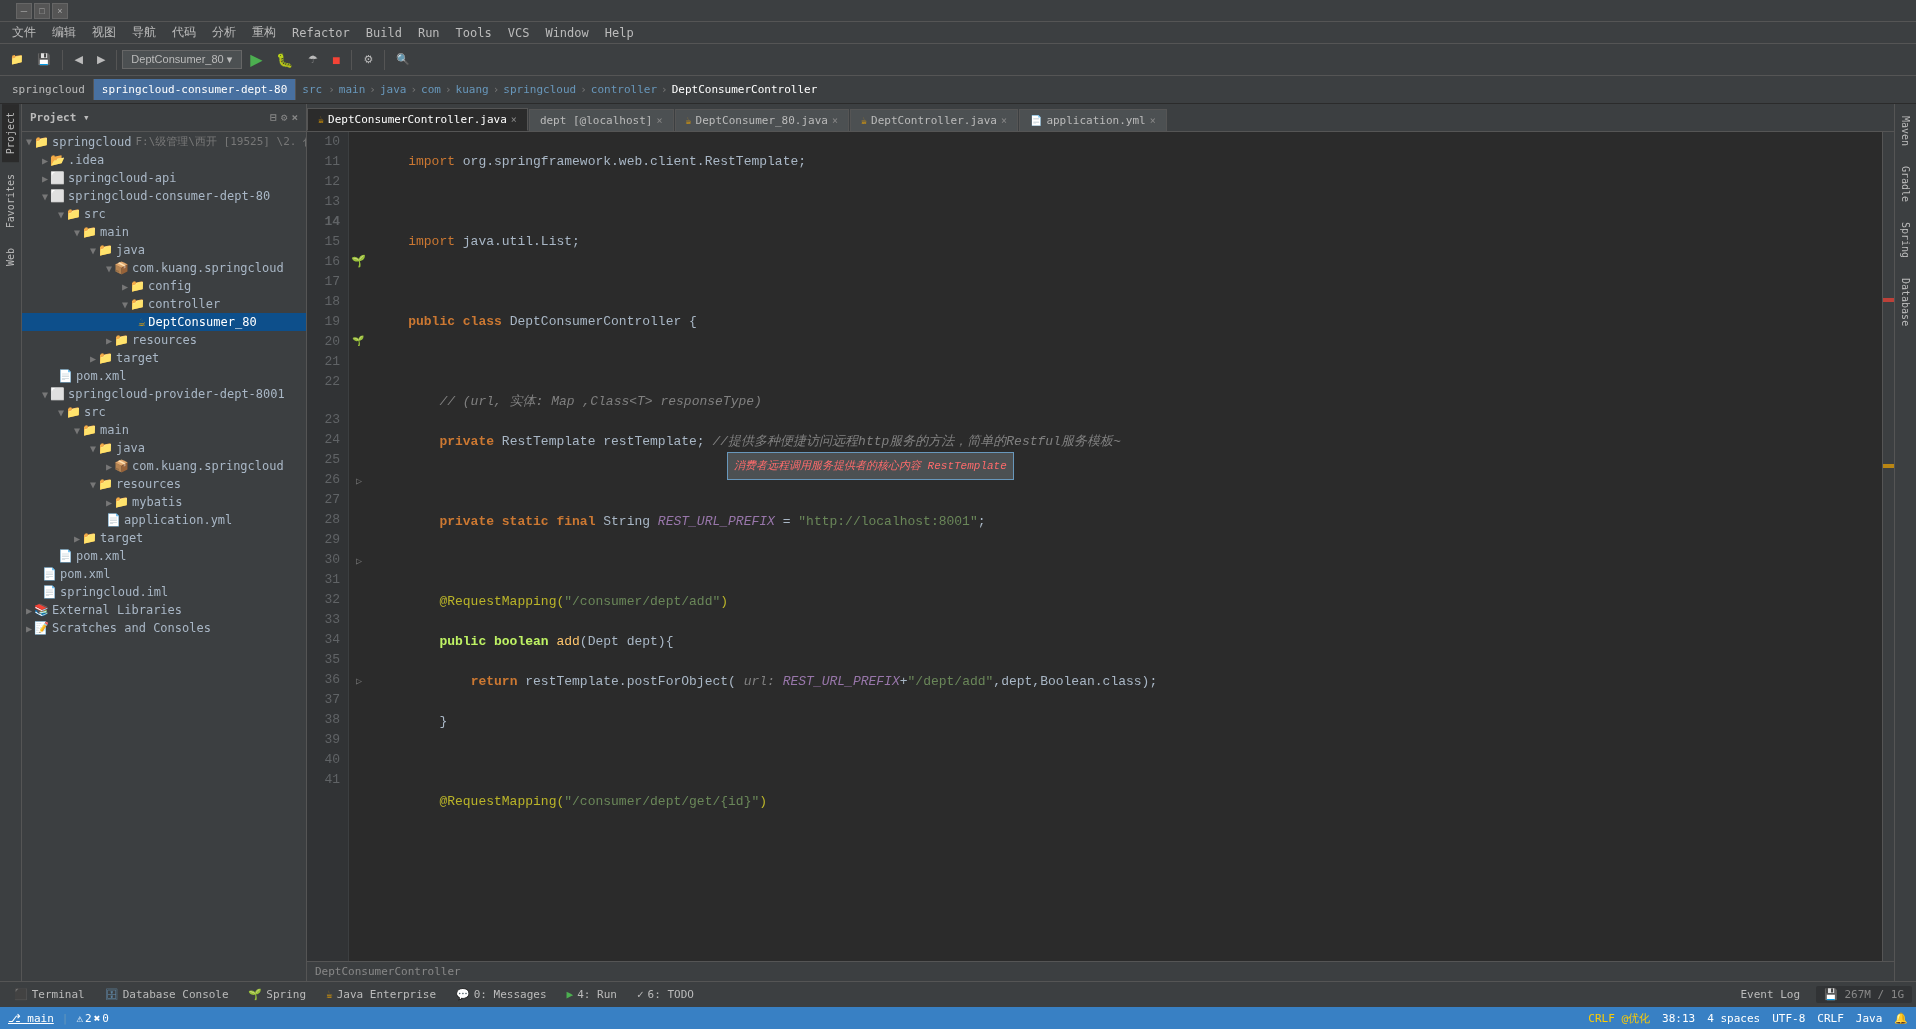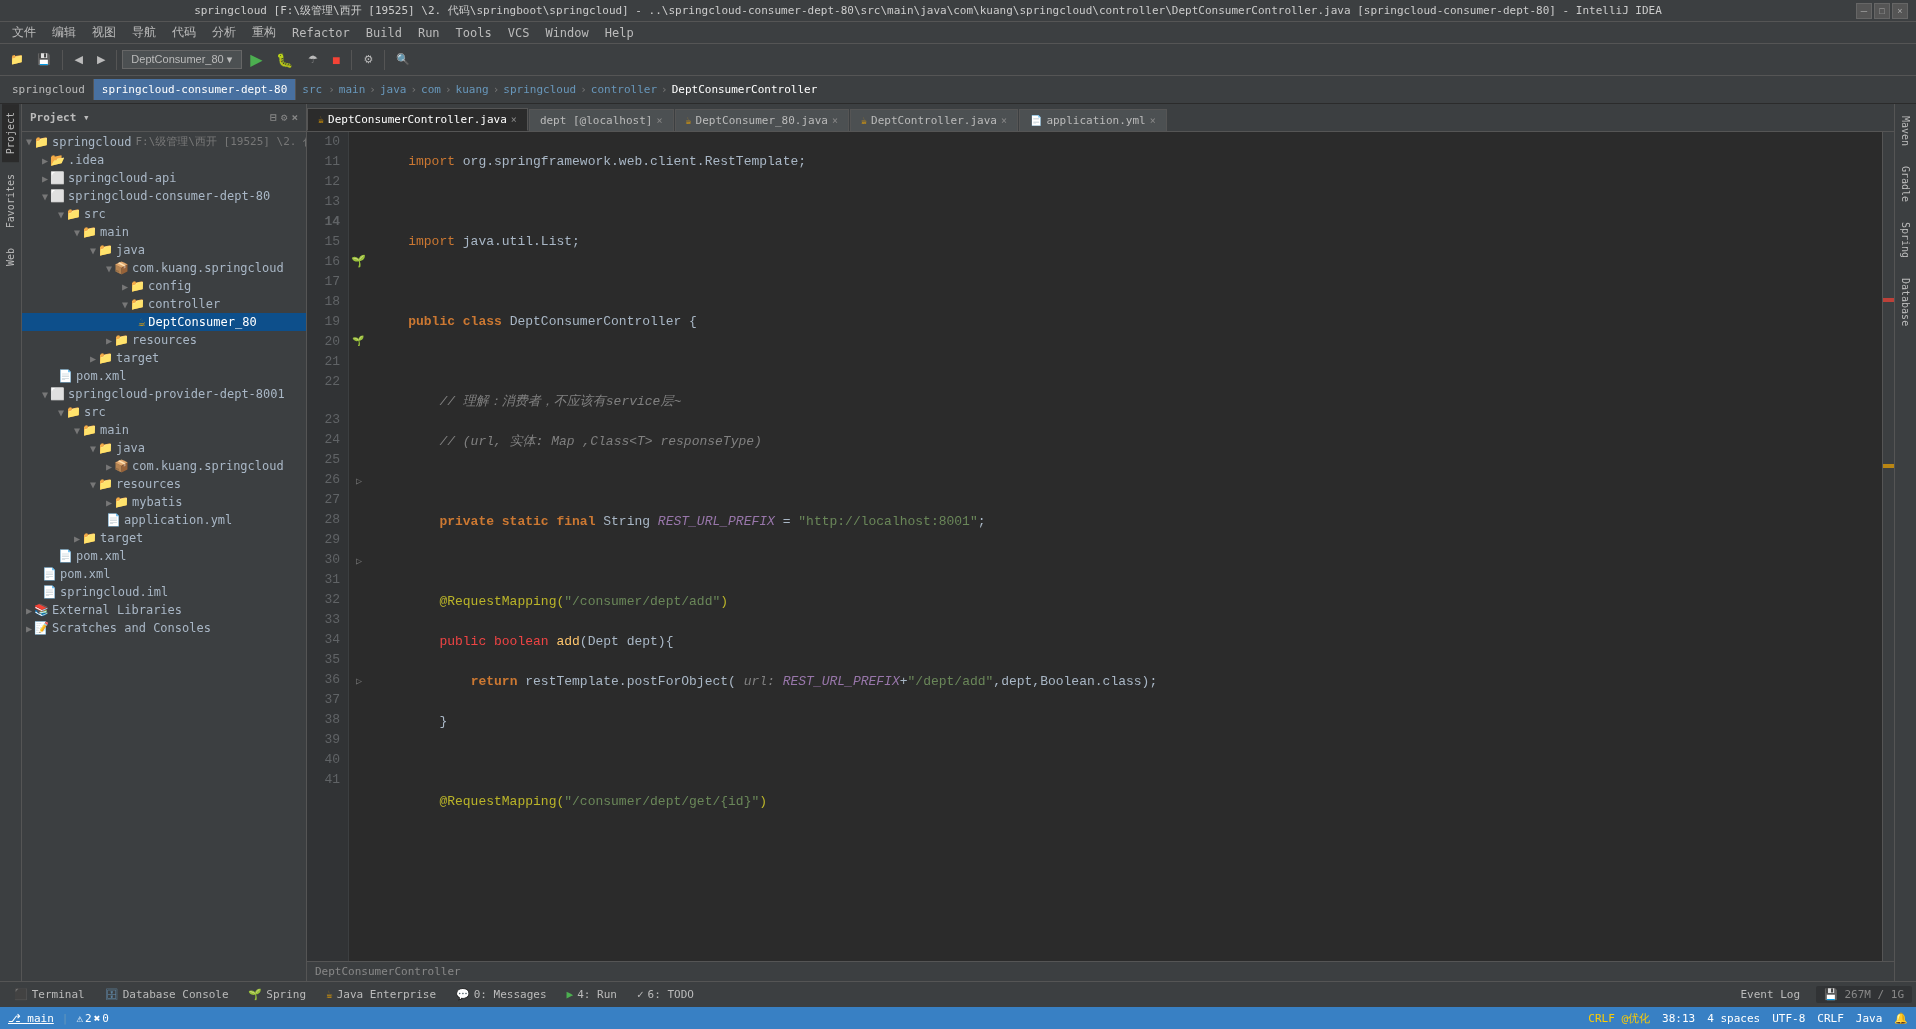--- a/index.html
+++ b/index.html
@@ -55,21 +55,20 @@
     
     
     ::-webkit-scrollbar { width: 8px; height: 8px; }
     ::-webkit-scrollbar-track { background: #3c3f41; }
     ::-webkit-scrollbar-thumb { background: #555; border-radius: 4px; }
   </style>
 </head>
 <body>
 
 <div id="title-bar">
-  <span style="font-size:11px; color:#ccc; overflow:hidden; white-space:nowrap; text-overflow:ellipsis;">springcloud [F:\级管理\西开 [19525] \2. 代码\springboot\springcloud] - ..\springcloud-consumer-dept-80\src\main\java\com\kuang\springcloud\controller\DeptConsumerController.java [springcloud-consumer-dept-80] - IntelliJ IDEA</span>
   <div style="display:flex; gap:2px; margin-left:8px; flex-shrink:0;">
     <button style="width:16px;height:16px;background:#555;border:1px solid #666;color:#aaa;font-size:9px;cursor:pointer;">─</button>
     <button style="width:16px;height:16px;background:#555;border:1px solid #666;color:#aaa;font-size:9px;cursor:pointer;">□</button>
     <button style="width:16px;height:16px;background:#555;border:1px solid #666;color:#aaa;font-size:9px;cursor:pointer;">×</button>
   </div>
 </div>
 
 <div id="menu-bar">
   <span class="menu-item">文件</span>
   <span class="menu-item">编辑</span>
@@ -425,27 +424,31 @@
         <div style="height:20px;"></div>
       </div>
 
       <div id="code-content" style="flex:1; padding:0 8px; overflow-x:auto; white-space:pre; font-family:'Consolas','Courier New',monospace; font-size:13px;">
 <div style="height:20px; display:flex; align-items:center;"><span style="color:#cc7832;">    import</span><span style="color:#a9b7c6;"> org.springframework.web.client.RestTemplate;</span></div>
 <div style="height:20px;"></div>
 <div style="height:20px; display:flex; align-items:center;"><span style="color:#cc7832;">    import</span><span style="color:#a9b7c6;"> java.util.List;</span></div>
 <div style="height:20px;"></div>
 <div style="height:20px; display:flex; align-items:center;"><span style="color:#cc7832; font-weight:bold;">    public class </span><span style="color:#a9b7c6;">DeptConsumerController {</span></div>
 <div style="height:20px;"></div>
-<div style="height:20px; display:flex; align-items:center;"><span style="color:#808080; font-style:italic;">        // 理解：消费者，不应该有service层~</span></div>
 <div style="height:20px; display:flex; align-items:center;"><span style="color:#808080; font-style:italic;">        // (url, 实体: Map ,Class&lt;T&gt; responseType)</span></div>
+<div style="height:20px; display:flex; align-items:center; position:relative;">
+  <span style="color:#cc7832; font-weight:bold;">        private </span><span style="color:#a9b7c6;">RestTemplate restTemplate;</span>
+  <span style="color:#808080; font-style:italic;"> //提供多种便捷访问远程http服务的方法，简单的Restful服务模板~</span>
+  <div style="position:absolute; top:20px; left:350px; background:#4c5052; border:1px solid #6897bb; padding:3px 6px; font-size:11px; color:#ff6b6b; white-space:nowrap; z-index:10; font-style:italic;">消费者远程调用服务提供者的核心内容 RestTemplate</div>
+</div>
 <div style="height:20px;"></div>
 <div style="height:20px; display:flex; align-items:flex-start;"><span style="color:#cc7832; font-weight:bold;">        private static final </span><span style="color:#a9b7c6;">String </span><span style="color:#9876aa; font-style:italic;">REST_URL_PREFIX</span><span style="color:#a9b7c6;"> = </span><span style="color:#6a8759;">"http://localhost:8001"</span><span style="color:#a9b7c6;">;</span></div>
 <div style="height:20px;"></div>
 <div style="height:20px; display:flex; align-items:center;"><span style="color:#bbb529;">        @RequestMapping(</span><span style="color:#6a8759;">"/consumer/dept/add"</span><span style="color:#bbb529;">)</span></div>
-<div style="height:20px; display:flex; align-items:center;"><span style="color:#ef4444; font-weight:normal;">        public boolean </span><span style="color:#ffc66d;">add</span><span style="color:#a9b7c6;">(Dept dept){</span></div>
+<div style="height:20px; display:flex; align-items:center;"><span style="color:#bef264; font-weight:bold;">        public boolean </span><span style="color:#ffc66d;">add</span><span style="color:#a9b7c6;">(Dept dept){</span></div>
 <div style="height:20px; display:flex; align-items:center;"><span style="color:#a9b7c6;">            </span><span style="color:#cc7832; font-weight:bold;">return </span><span style="color:#a9b7c6;">restTemplate.postForObject( </span><span style="color:#808080; font-style:italic;">url:</span><span style="color:#9876aa; font-style:italic;"> REST_URL_PREFIX</span><span style="color:#a9b7c6;">+</span><span style="color:#6a8759;">"/dept/add"</span><span style="color:#a9b7c6;">,dept,Boolean.class);</span></div>
 <div style="height:20px; display:flex; align-items:center;"><span style="color:#a9b7c6;">        }</span></div>
 <div style="height:20px;"></div>
 <div style="height:20px; display:flex; align-items:center;"><span style="color:#bbb529;">        @RequestMapping(</span><span style="color:#6a8759;">"/consumer/dept/get/{id}"</span><span style="color:#bbb529;">)</span></div>
 
 
 
 
 
 

